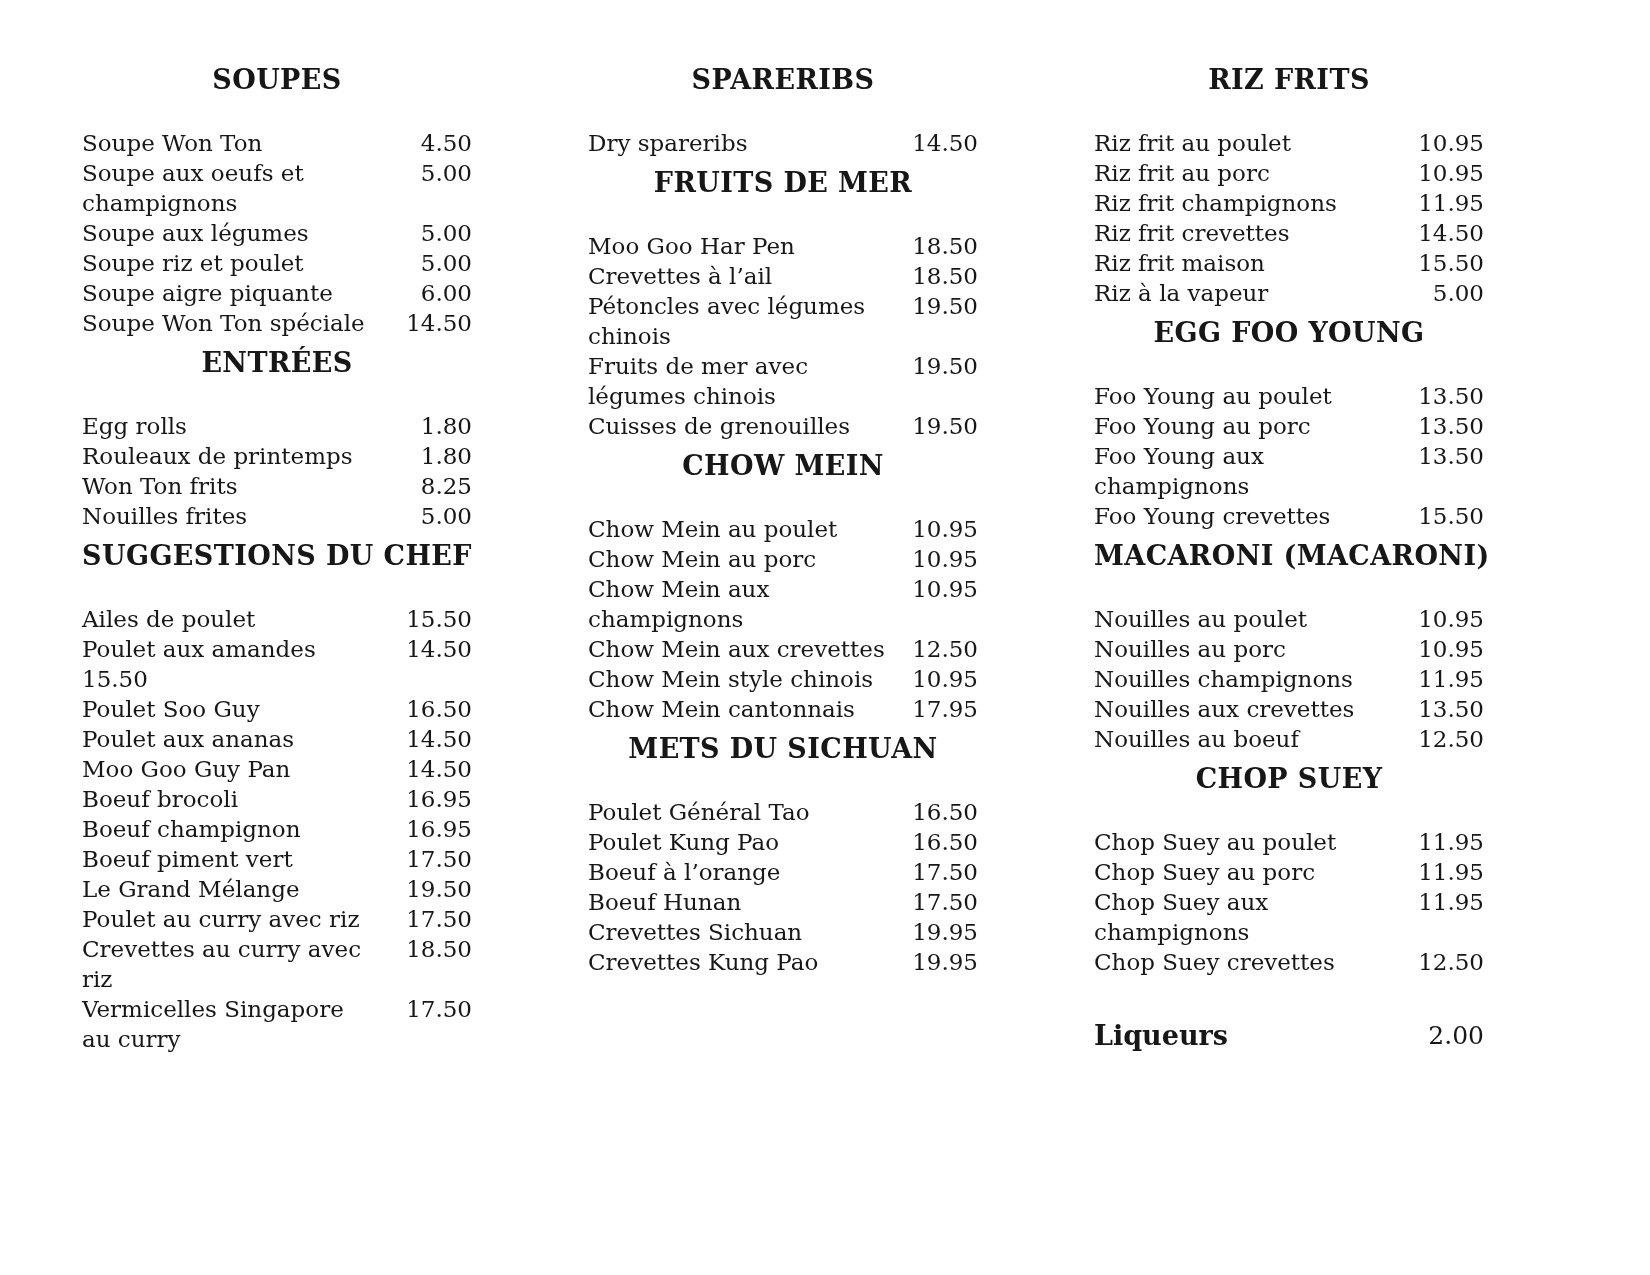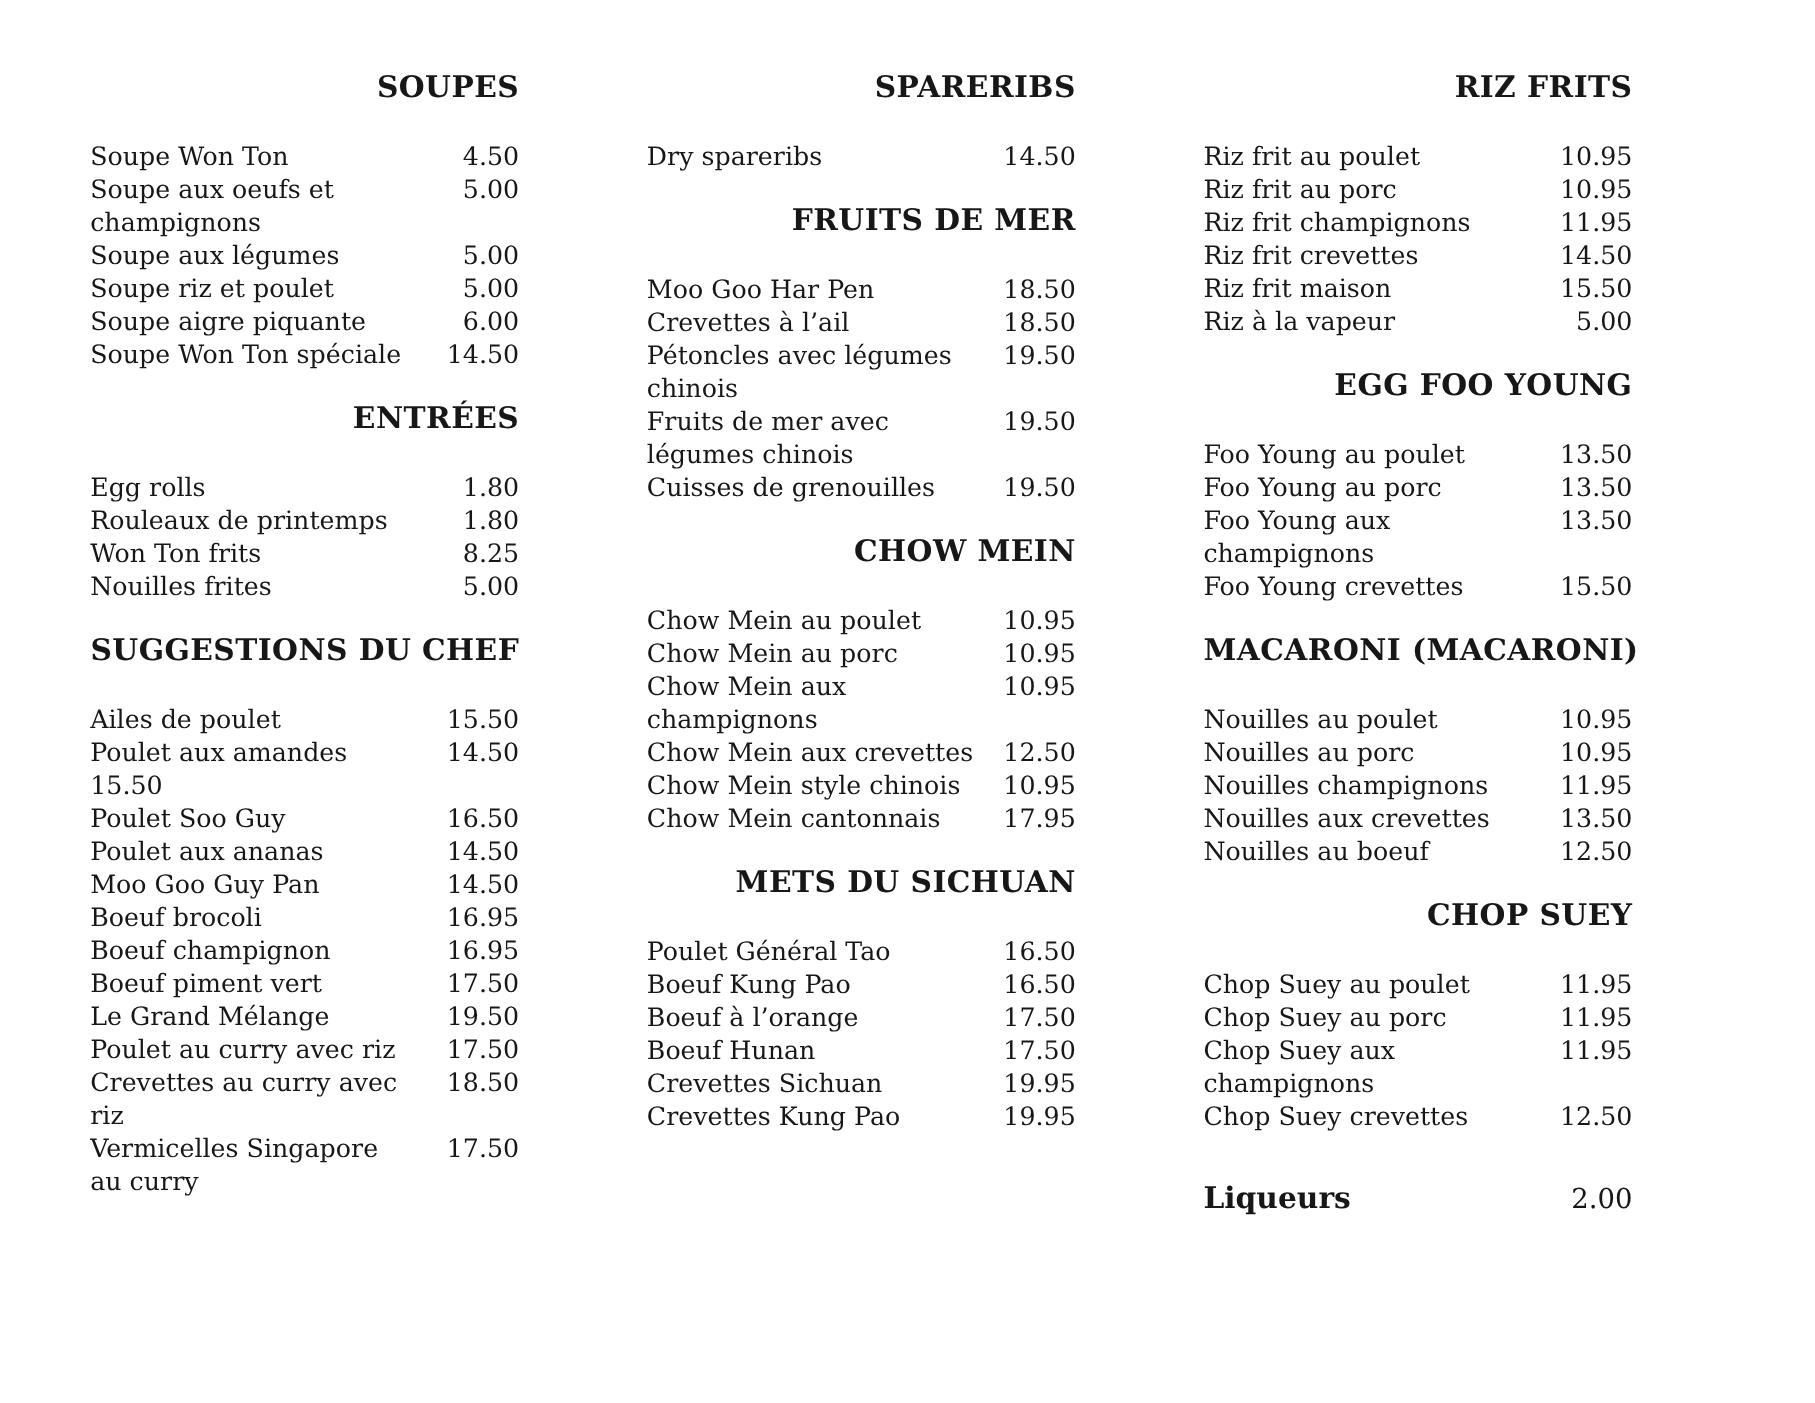--- a/index.html
+++ b/index.html
@@ -13,24 +13,24 @@
   }
   .menu-page {
     display: flex;
     padding: 64px 166px 0 82px;
     gap: 116px;
   }
   .menu-column {
     flex: 1;
     min-width: 0;
   }
-  .menu-section { margin-top: 27px; }
+  .menu-section { margin-top: 9px; }
   .menu-section:first-child { margin-top: 0; }
   .section-title {
-    text-align: right;
+    text-align: center;
     font-weight: bold;
     font-size: 27px;
     line-height: 32px;
     letter-spacing: 0.4px;
     margin-bottom: 32px;
     white-space: nowrap;
   }
   .item-row {
     display: flex;
     justify-content: space-between;
@@ -240,21 +240,21 @@
         </div>
       </section>
       <section class="menu-section">
         <h2 class="section-title">METS DU SICHUAN</h2>
         <div class="items">
           <div class="item-row">
             <span class="item-name">Poulet Général Tao</span>
             <span class="item-price">16.50</span>
           </div>
           <div class="item-row">
-            <span class="item-name">Boeuf Kung Pao</span>
+            <span class="item-name">Poulet Kung Pao</span>
             <span class="item-price">16.50</span>
           </div>
           <div class="item-row">
             <span class="item-name">Boeuf à l’orange</span>
             <span class="item-price">17.50</span>
           </div>
           <div class="item-row">
             <span class="item-name">Boeuf Hunan</span>
             <span class="item-price">17.50</span>
           </div>

